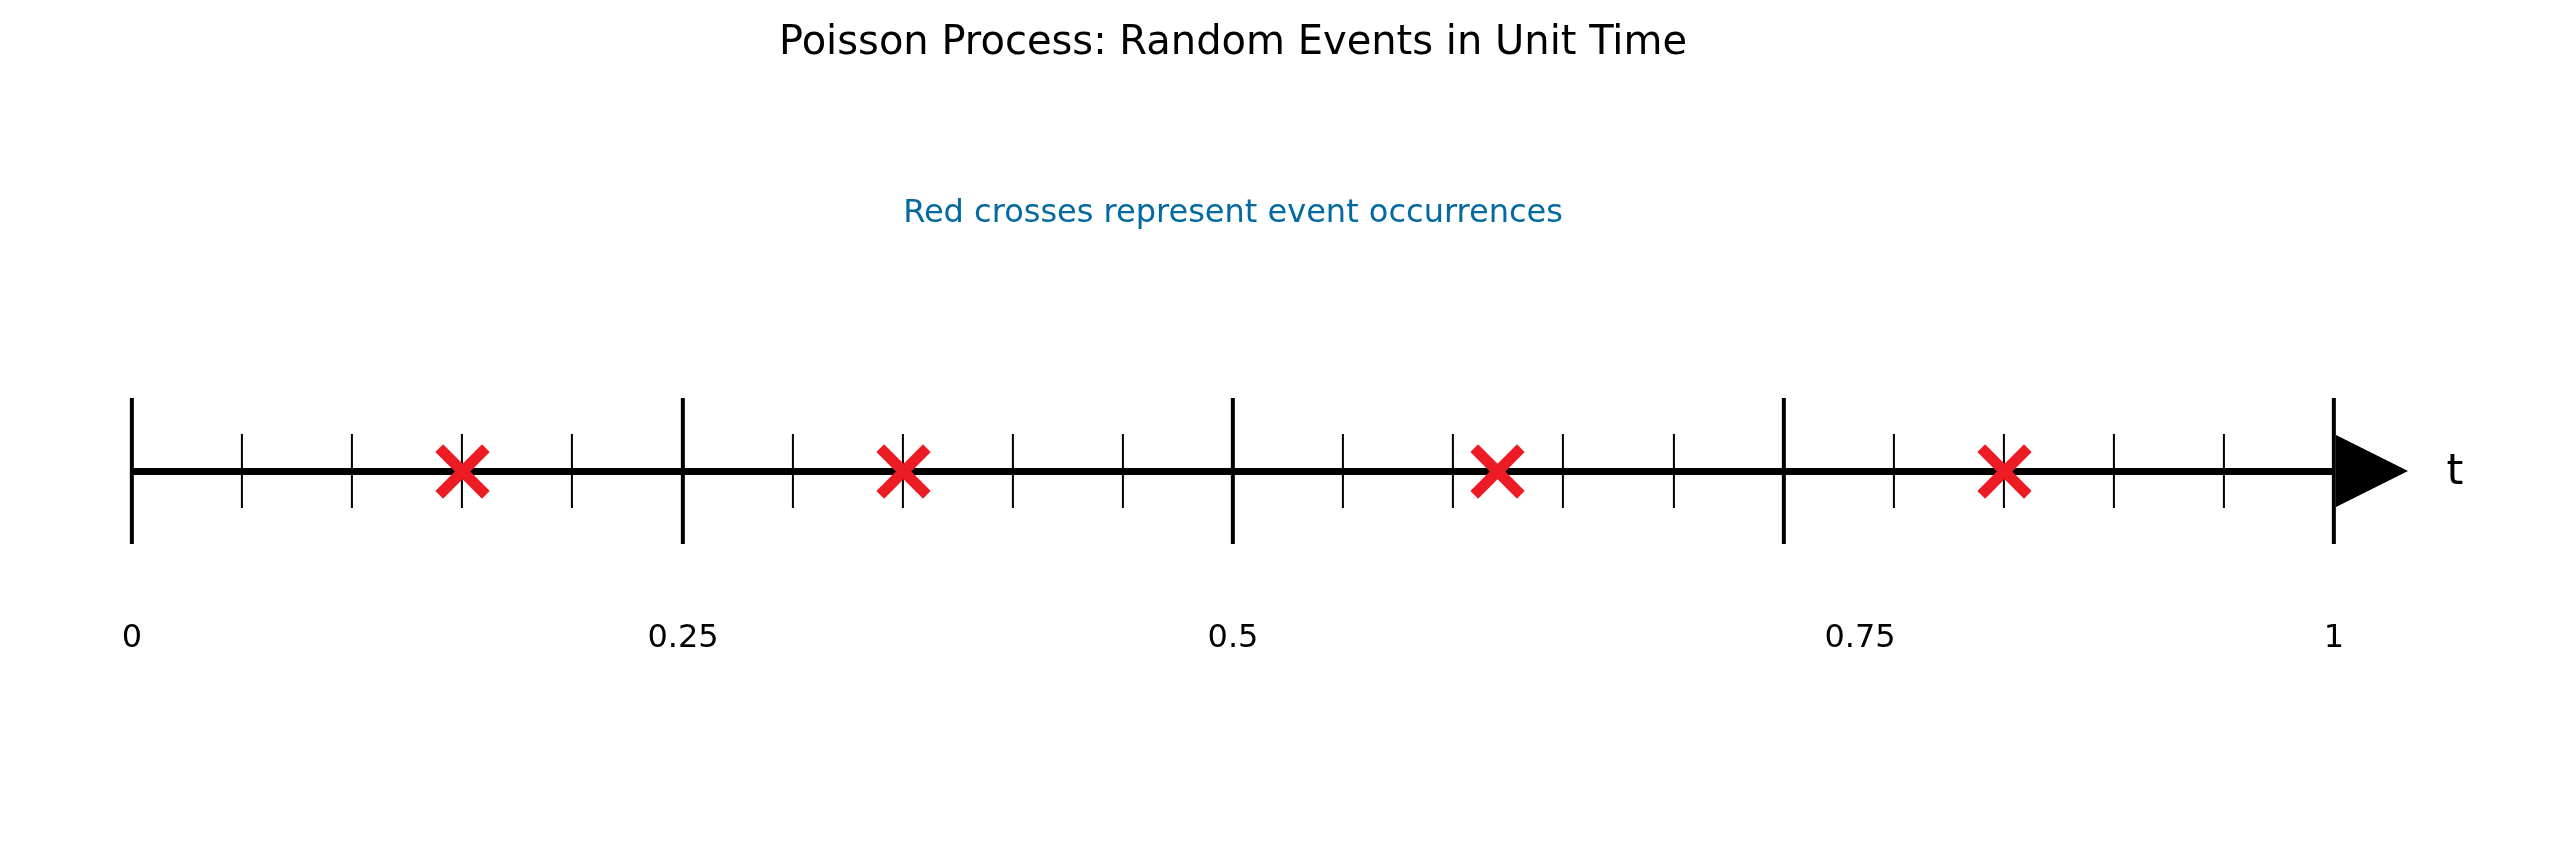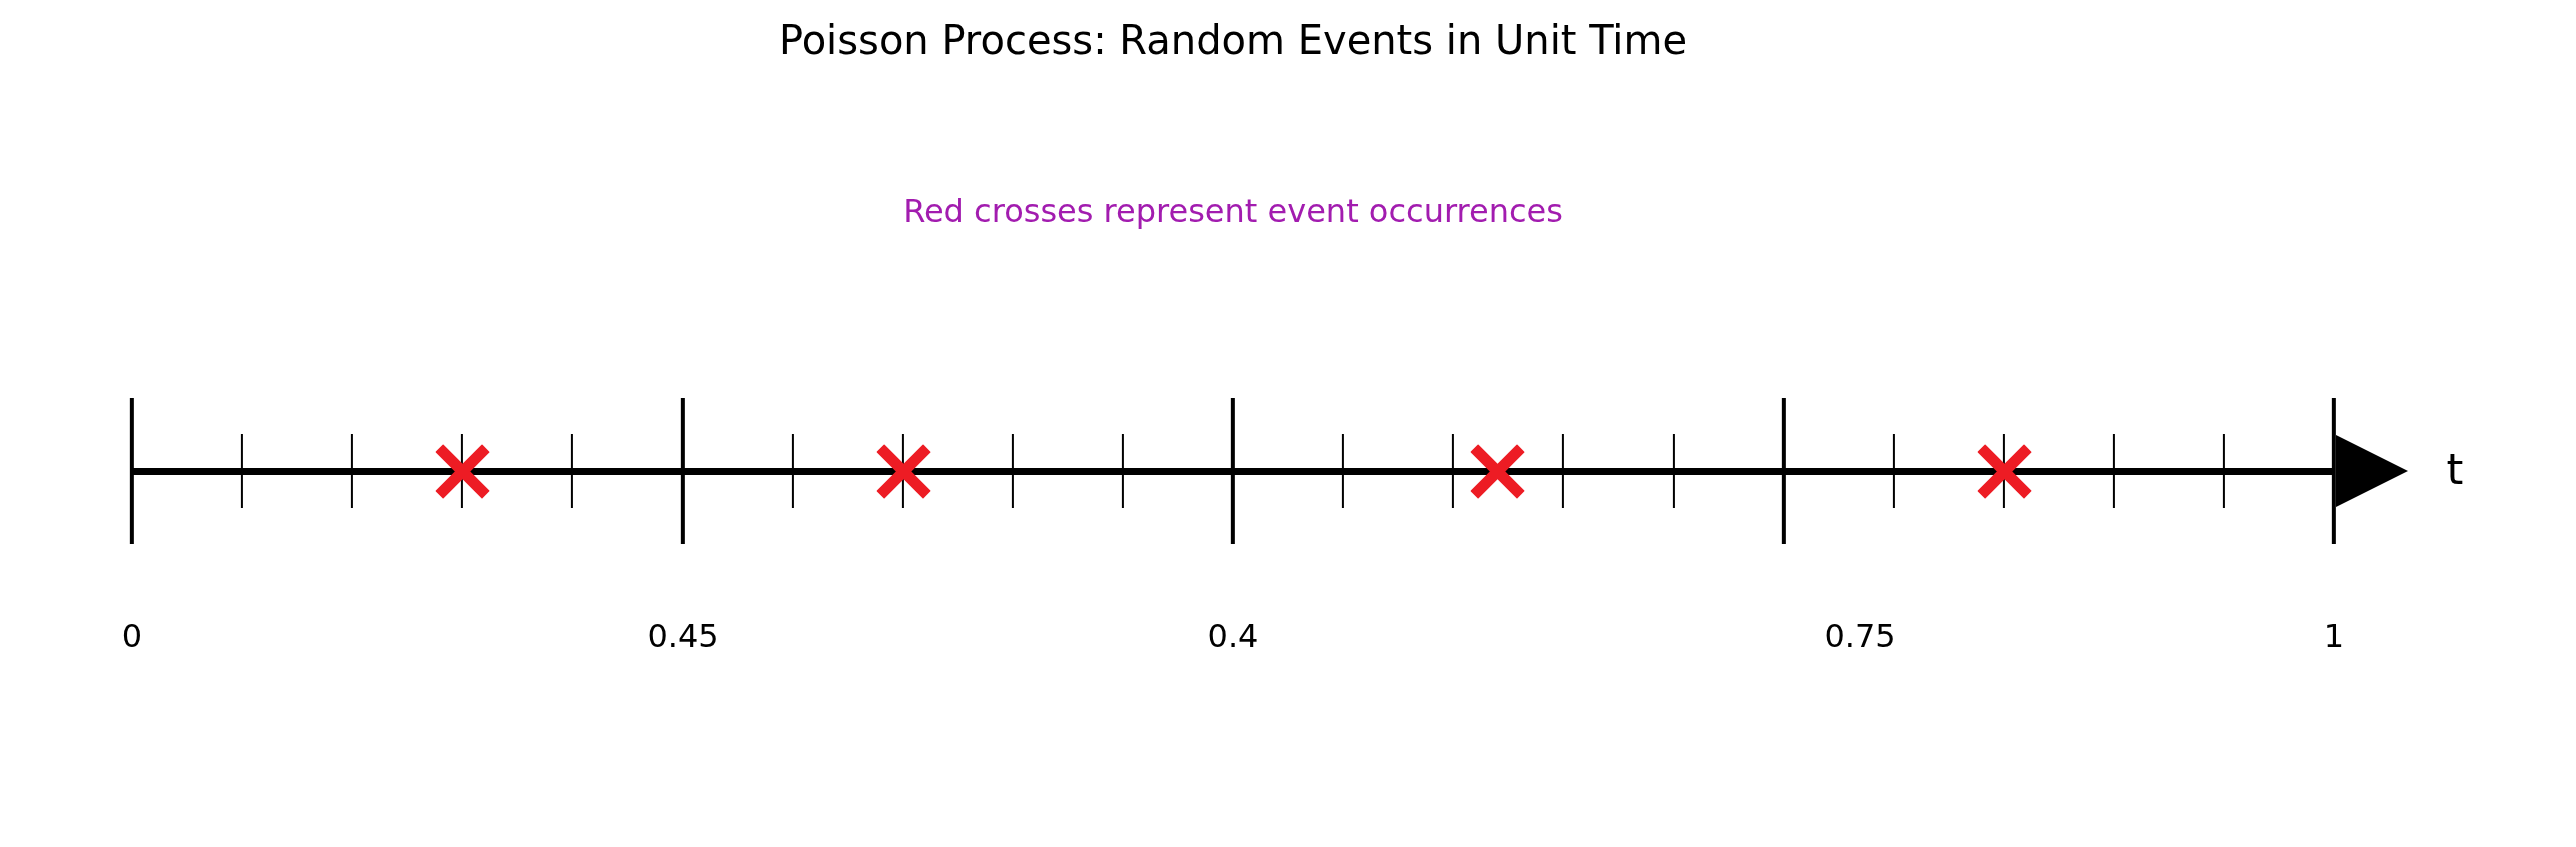--- a/index.html
+++ b/index.html
@@ -28,21 +28,21 @@
     white-space: nowrap;
   }
   .subtitle {
     position: absolute;
     left: 132px;
     width: 2202px;
     top: 192px;
     text-align: center;
     font-size: 32px;
     line-height: 1.2;
-    color: #a21caf;
+    color: #0369a1;
     white-space: nowrap;
   }
   .timeline {
     position: absolute;
     left: 0;
     top: 0;
     width: 2576px;
     height: 847px;
   }
   .axis-line {
@@ -142,22 +142,22 @@
         <div class="minor-tick" style="left: 2114px;"></div>
         <div class="minor-tick" style="left: 2224px;"></div>
         <div class="major-tick" style="left: 132px;"></div>
         <div class="major-tick" style="left: 683px;"></div>
         <div class="major-tick" style="left: 1233px;"></div>
         <div class="major-tick" style="left: 1784px;"></div>
         <div class="major-tick" style="left: 2334px;"></div>
       </div>
     <div id="labels-layer">
         <div class="tick-label" style="left: 132px;">0</div>
-        <div class="tick-label" style="left: 683px;">0.45</div>
-        <div class="tick-label" style="left: 1233px;">0.4</div>
+        <div class="tick-label" style="left: 683px;">0.25</div>
+        <div class="tick-label" style="left: 1233px;">0.5</div>
         <div class="tick-label" style="left: 1860px;">0.75</div>
         <div class="tick-label" style="left: 2334px;">1</div>
       </div>
     <div id="events-layer">
         <div class="event-x" style="left: 462px;">
           <div class="bar bar1" style="background: rgb(237, 28, 36);"></div>
           <div class="bar bar2" style="background: rgb(237, 28, 36);"></div>
         </div>
         <div class="event-x" style="left: 903px;">
           <div class="bar bar1" style="background: rgb(237, 28, 36);"></div>

